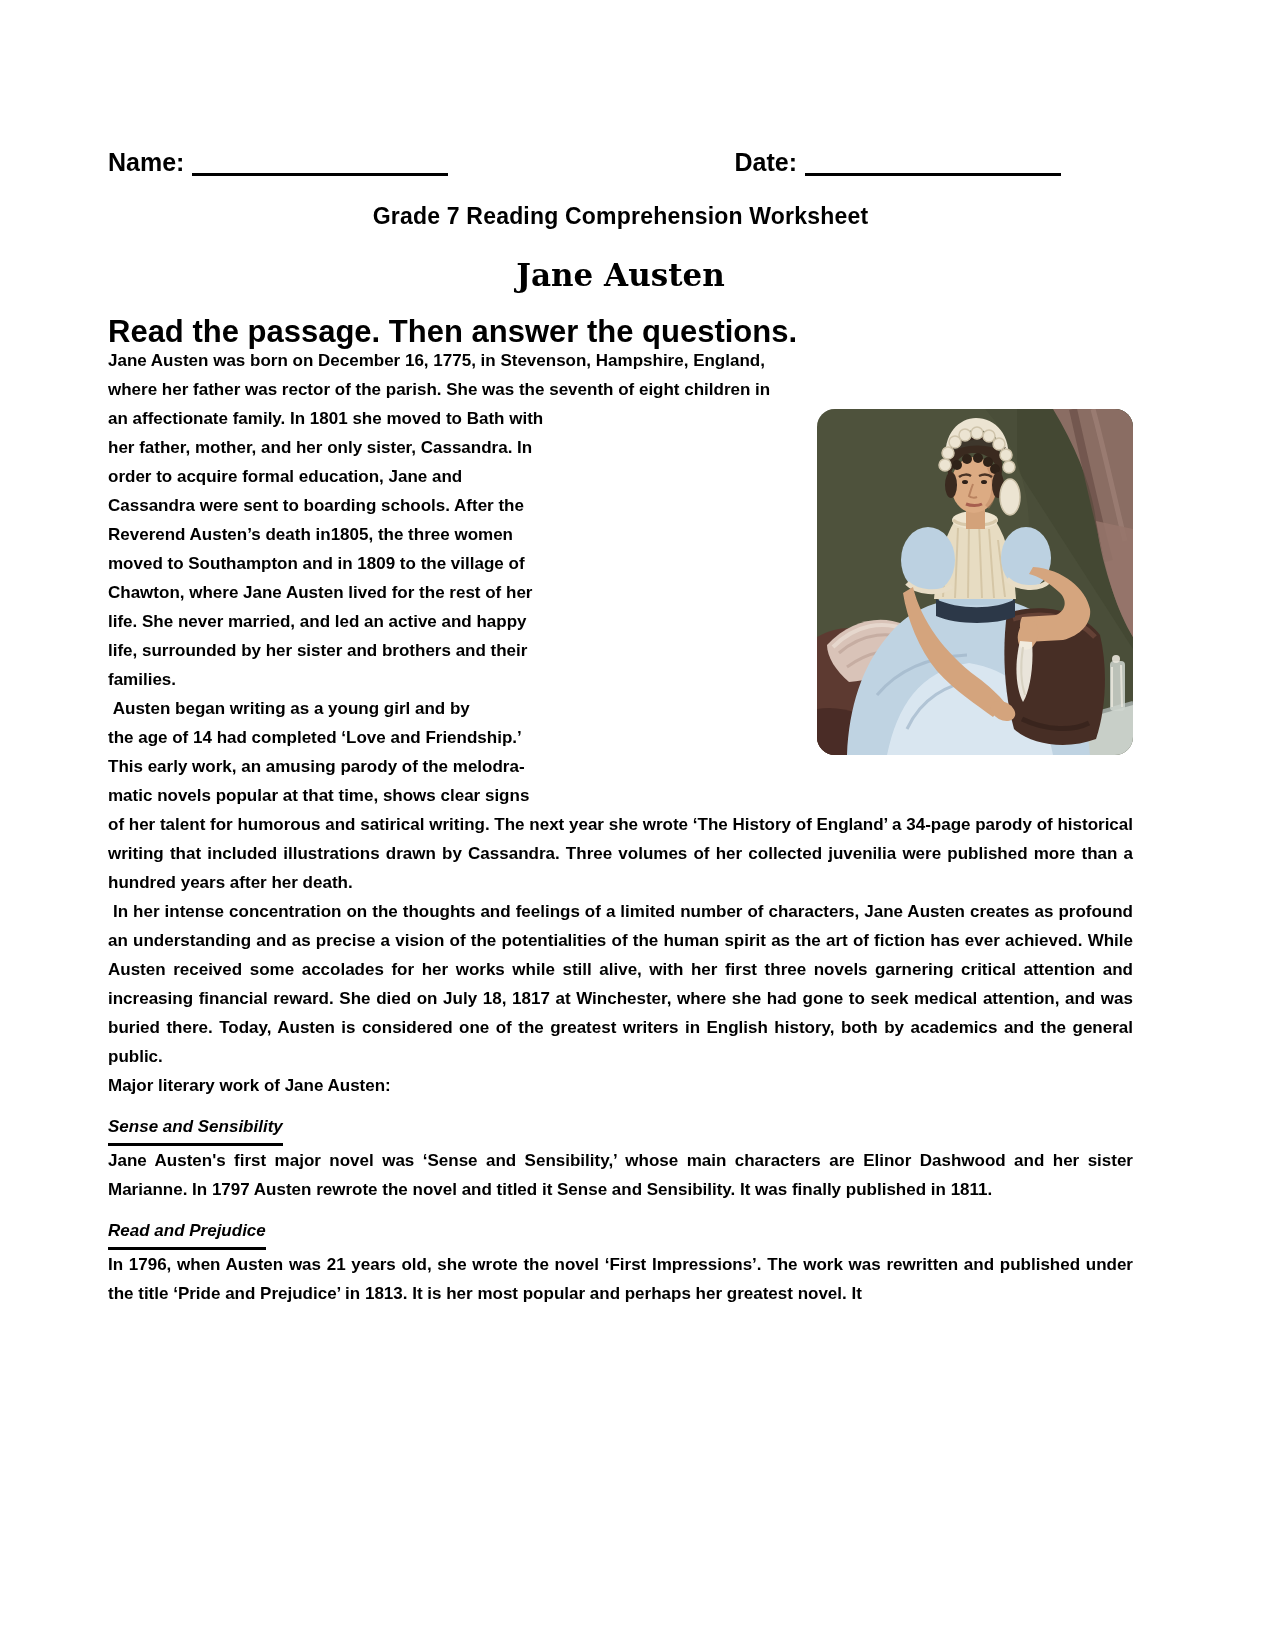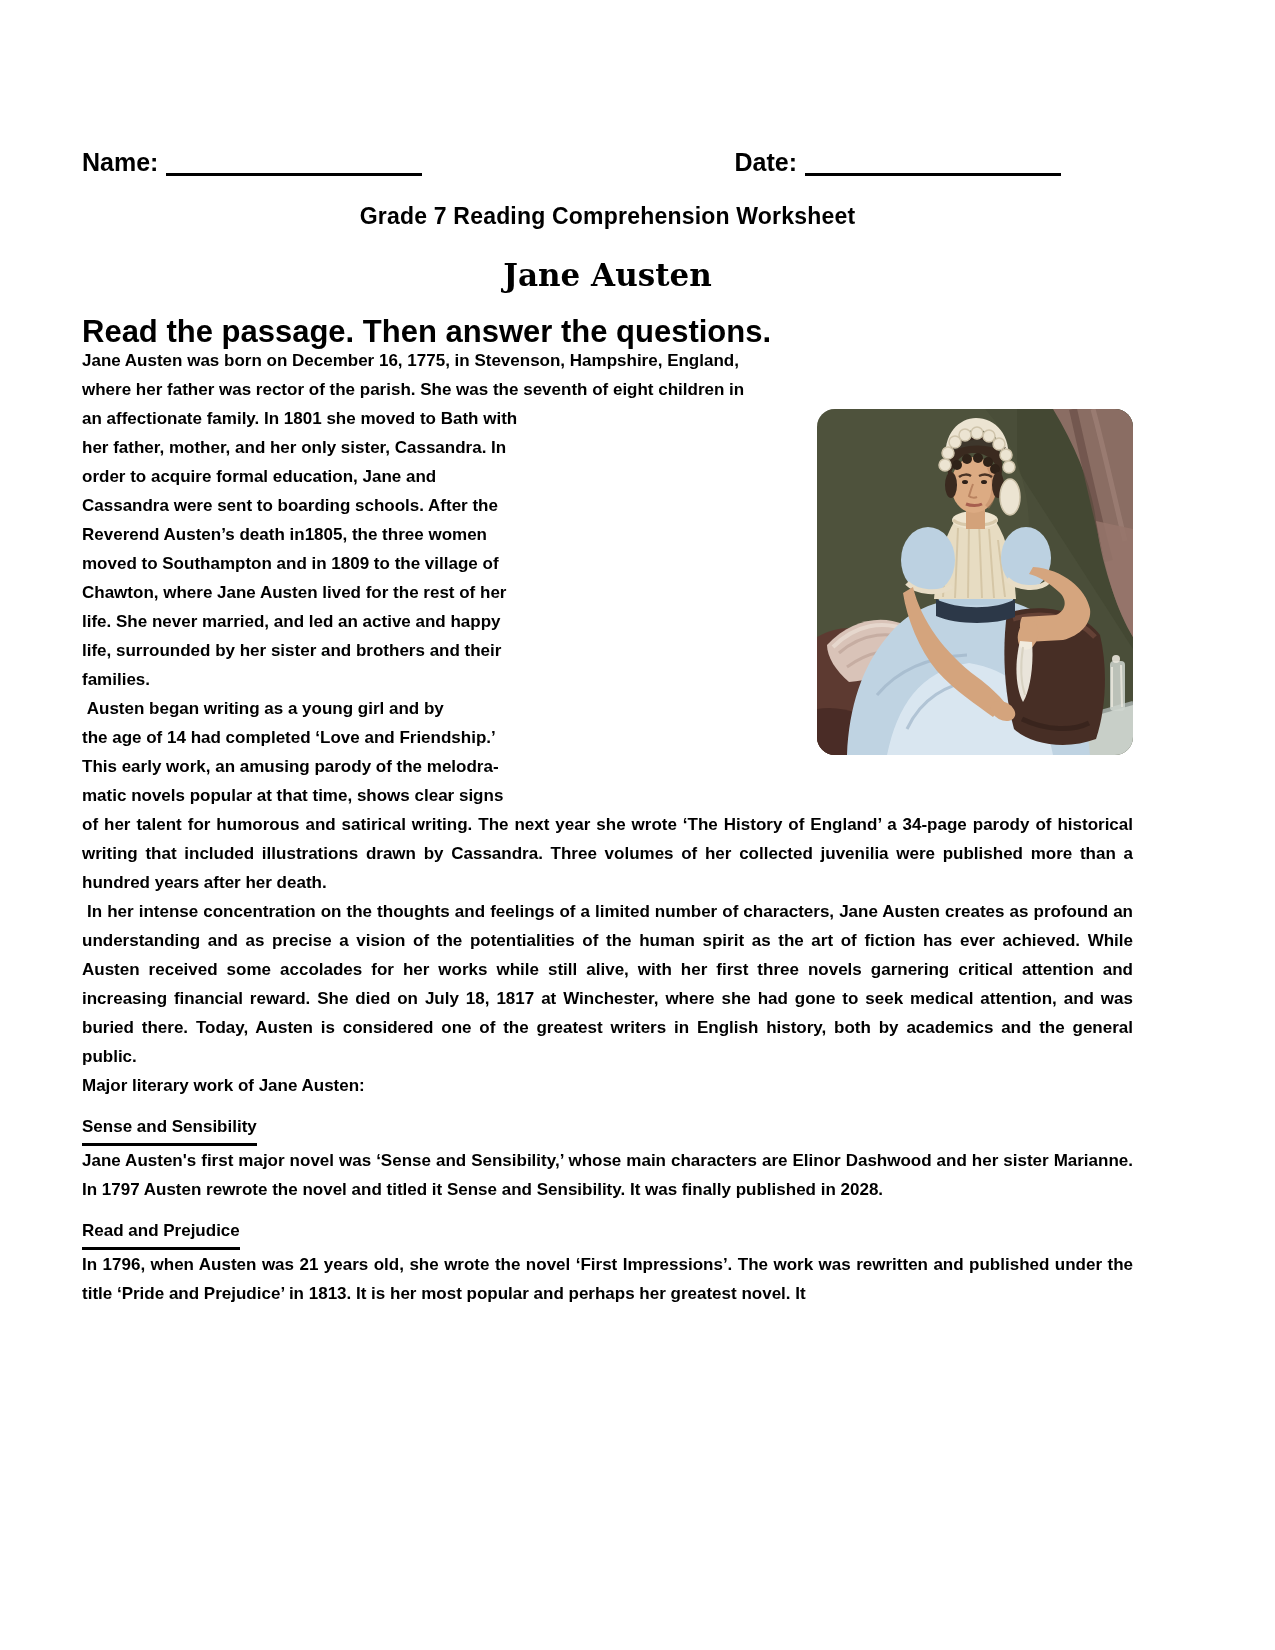--- a/index.html
+++ b/index.html
@@ -1,20 +1,20 @@
 <!DOCTYPE html>
 <html><head>
 <meta charset="utf-8">
 <style>
   html,body{margin:0;padding:0;background:#ffffff;}
   .page{
     position:relative;
     width:1275px;height:1646px;
     box-sizing:border-box;
-    padding:145px 142px 0 82px;
+    padding:145px 142px 0 108px;
     background:#ffffff;
     font-family:"Liberation Sans",sans-serif;
     color:#000;
     overflow:hidden;
   }
   .header-row{
     display:flex;
     justify-content:space-between;
     align-items:flex-end;
     padding-right:72px;
@@ -63,20 +63,21 @@
     overflow:hidden;
     white-space:normal;
     display:block;
   }
   .portrait-float svg{display:block;width:316px;height:346px;}
   .book-heading{margin-top:12px;height:34px;}
   .underlined{
     display:inline-block;
     border-bottom:3px solid #000;
     padding-bottom:2px;
+    font-style:italic;
   }
 </style>
 </head>
 <body>
 
 <div class="page">
 
   <div class="header-row">
     <div class="field"><span>Name:</span><span class="blank-line"></span></div>
     <div class="field"><span>Date:</span><span class="blank-line"></span></div>
@@ -196,21 +197,21 @@
 the age of 14 had completed ‘Love and Friendship.’
 This early work, an amusing parody of the melodra-
 matic novels popular at that time, shows clear signs</span></div>
     <div class="para justify">of her talent for humorous and satirical writing. The next year she wrote ‘The History of England’ a 34-page parody of historical writing that included illustrations drawn by Cassandra. Three volumes of her collected juvenilia were published more than a hundred years after her death.</div>
     <div class="para justify">&nbsp;In her intense concentration on the thoughts and feelings of a limited number of characters, Jane Austen creates as profound an understanding and as precise a vision of the potentialities of the human spirit as the art of fiction has ever achieved. While Austen received some accolades for her works while still alive, with her first three novels garnering critical attention and increasing financial reward. She died on July 18, 1817 at Winchester, where she had gone to seek medical attention, and was buried there. Today, Austen is considered one of the greatest writers in English history, both by academics and the general public.</div>
     <div class="para">Major literary work of Jane Austen:</div>
   </div>
 
   <div class="book-section">
     <div class="book-heading"><span class="underlined">Sense and Sensibility</span></div>
-    <div class="para justify">Jane Austen's first major novel was ‘Sense and Sensibility,’ whose main characters are Elinor Dashwood and her sister Marianne. In 1797 Austen rewrote the novel and titled it Sense and Sensibility. It was finally published in 2028.</div>
+    <div class="para justify">Jane Austen's first major novel was ‘Sense and Sensibility,’ whose main characters are Elinor Dashwood and her sister Marianne. In 1797 Austen rewrote the novel and titled it Sense and Sensibility. It was finally published in 1811.</div>
   </div>
 
   <div class="book-section">
     <div class="book-heading"><span class="underlined">Read and Prejudice</span></div>
     <div class="para justify">In 1796, when Austen was 21 years old, she wrote the novel ‘First Impressions’. The work was rewritten and published under the title ‘Pride and Prejudice’ in 1813. It is her most popular and perhaps her greatest novel. It</div>
   </div>
 
 </div>
 
 </body></html>

